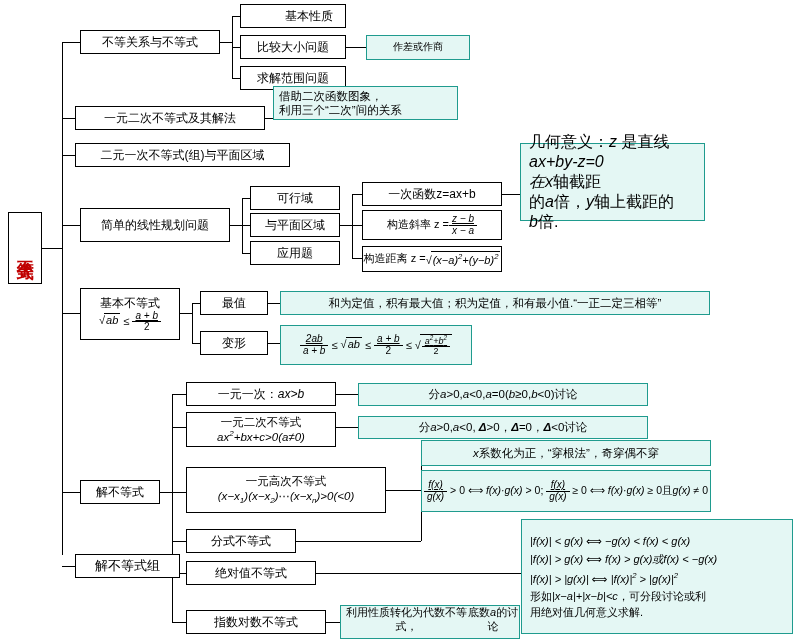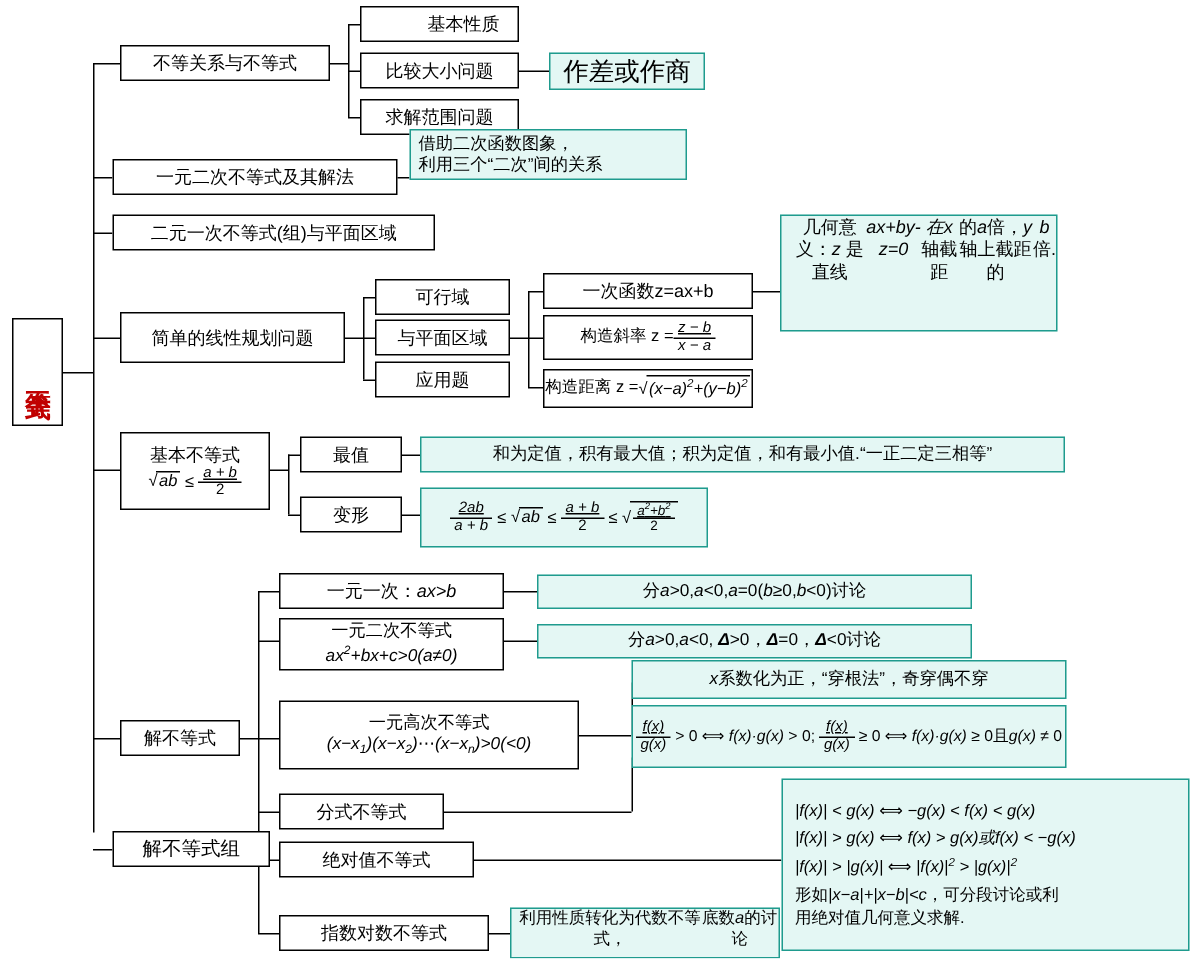--- a/index.html
+++ b/index.html
@@ -49,21 +49,21 @@
   <div class="ln vl" style="left:232px;top:16px;height:62px;"></div>
   <div class="ln hl" style="left:232px;top:16px;width:8px;"></div>
   <div class="ln hl" style="left:232px;top:47px;width:8px;"></div>
   <div class="ln hl" style="left:232px;top:78px;width:8px;"></div>
 
   <div class="node" style="left:240px;top:4px;width:106px;height:24px;font-size:12px;padding-left:32px;">基本性质</div>
   <div class="node" style="left:240px;top:35px;width:106px;height:24px;font-size:12px;">比较大小问题</div>
   <div class="node" style="left:240px;top:66px;width:106px;height:24px;font-size:12px;">求解范围问题</div>
 
   <div class="ln hl" style="left:346px;top:47px;width:20px;"></div>
-  <div class="node mint" style="left:366px;top:35px;width:104px;height:25px;font-size:17px;">作差或作商</div>
+  <div class="node mint" style="left:366px;top:35px;width:104px;height:25px;font-size:10px;">作差或作商</div>
 
   <div class="node" style="left:75px;top:106px;width:190px;height:24px;font-size:12px;">一元二次不等式及其解法</div>
   <div class="ln hl" style="left:265px;top:118px;width:8px;"></div>
   <div class="node mint" style="left:273px;top:86px;width:185px;height:34px;font-size:11.5px;flex-direction:column;align-items:flex-start;padding-left:5px;">
     <span>借助二次函数图象，</span>
     <span>利用三个“二次”间的关系</span>
   </div>
 
   <div class="node" style="left:75px;top:143px;width:215px;height:24px;font-size:12px;">二元一次不等式(组)与平面区域</div>
 
@@ -94,21 +94,21 @@
       <span class="den it">x − a</span>
     </span>
   </div>
 
   <div class="node" style="left:362px;top:246px;width:140px;height:26px;font-size:11px;">
     <span>构造距离 z =</span>
     <span class="sqrt">√<span class="rad it">(x−a)<sup>2</sup>+(y−b)<sup>2</sup></span></span>
   </div>
 
   <div class="ln hl" style="left:502px;top:194px;width:18px;"></div>
-  <div class="node mint" style="left:520px;top:143px;width:185px;height:78px;font-size:12px;flex-direction:row;align-items:flex-start;padding-left:8px;">
+  <div class="node mint" style="left:520px;top:143px;width:185px;height:78px;font-size:16px;flex-direction:column;align-items:flex-start;padding-left:8px;">
     <span>几何意义：<span class="it">z</span> 是直线</span>
     <span class="it">ax+by-z=0</span>
     <span><span class="it">在x</span>轴截距</span>
     <span>的<span class="it">a</span>倍，<span class="it">y</span>轴上截距的</span>
     <span><span class="it">b</span>倍.</span>
   </div>
 
   <div class="node" style="left:80px;top:288px;width:100px;height:52px;font-size:12px;flex-direction:column;">
     <span>基本不等式</span>
     <span style="font-size:11px;">

